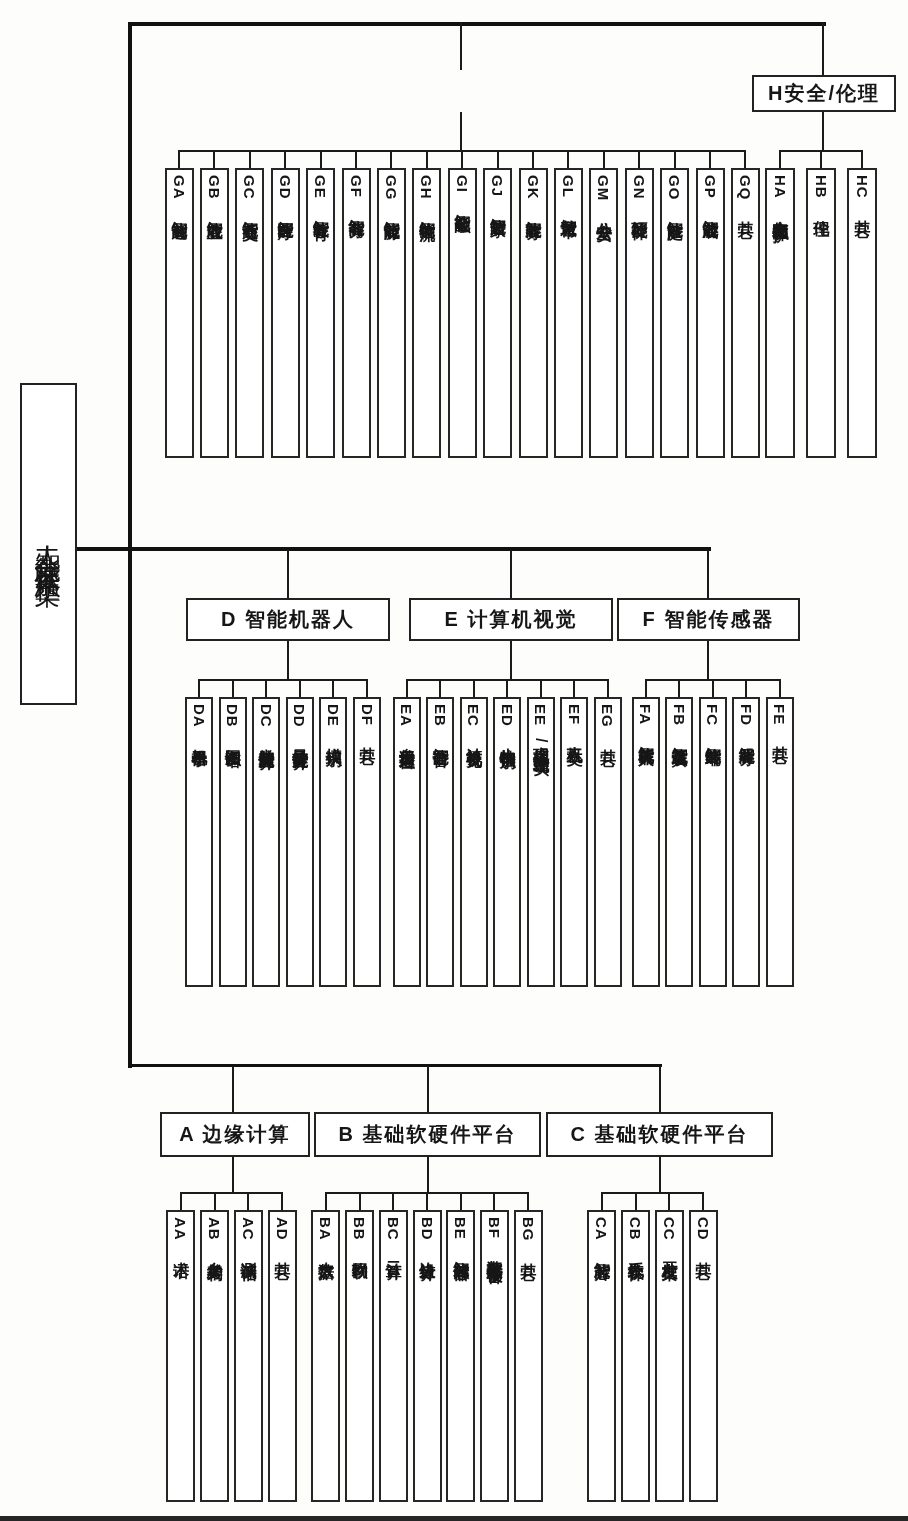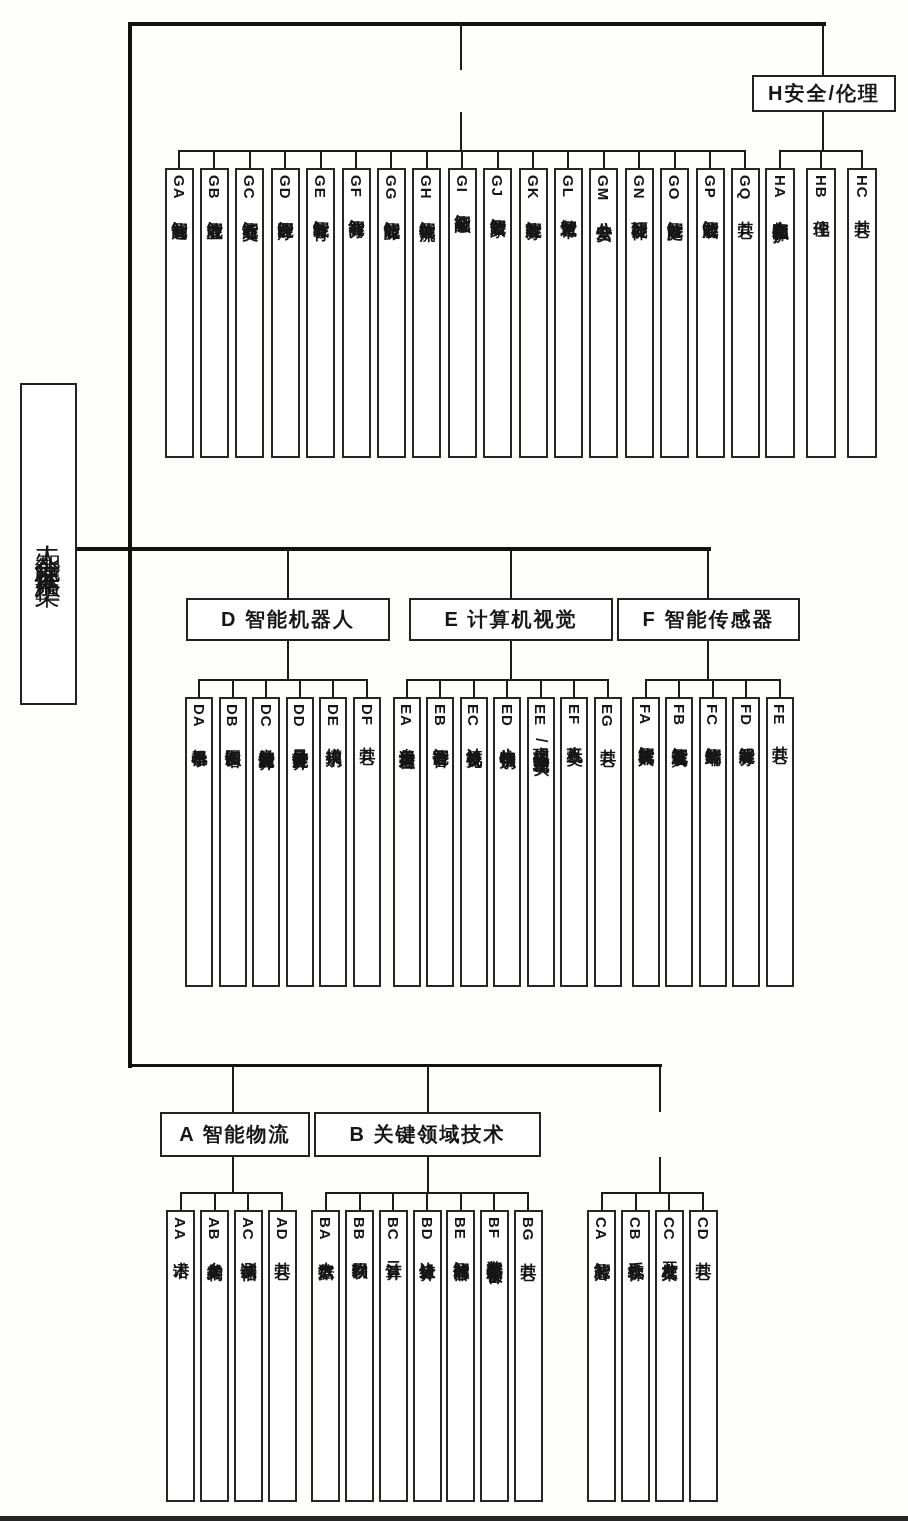--- a/index.html
+++ b/index.html
@@ -42,24 +42,27 @@
   <div class="pbox" style="left:186px;top:598px;width:204px;height:43px;">
     <span>D 智能机器人</span>
   </div>
   <div class="pbox" style="left:409px;top:598px;width:204px;height:43px;">
     <span>E 计算机视觉</span>
   </div>
   <div class="pbox" style="left:617px;top:598px;width:183px;height:43px;">
     <span>F 智能传感器</span>
   </div>
   <div class="pbox" style="left:160px;top:1112px;width:150px;height:45px;">
-    <span>A 智能物流</span>
+    <span>A 边缘计算</span>
   </div>
   <div class="pbox" style="left:314px;top:1112px;width:227px;height:45px;">
-    <span>B 关键领域技术</span>
+    <span>B 基础软硬件平台</span>
+  </div>
+  <div class="pbox" style="left:546px;top:1112px;width:227px;height:45px;">
+    <span>C 基础软硬件平台</span>
   </div>
 
   <div class="edgebar"></div>
 <div class="line" style="left: 460px; top: 22px; width: 2px; height: 48px;"></div>
     <div class="line" style="left: 460px; top: 112px; width: 2px; height: 38px;"></div>
     <div class="line" style="left: 178px; top: 150px; width: 568.4px; height: 2px;"></div>
     <div class="line" style="left: 178px; top: 150px; width: 2px; height: 18px;"></div>
     <div class="node-col" style="left: 164.5px; top: 168px; width: 29px; height: 290px;">
       <span class="node-code">GA</span>
       <span class="node-label">智能制造</span>

